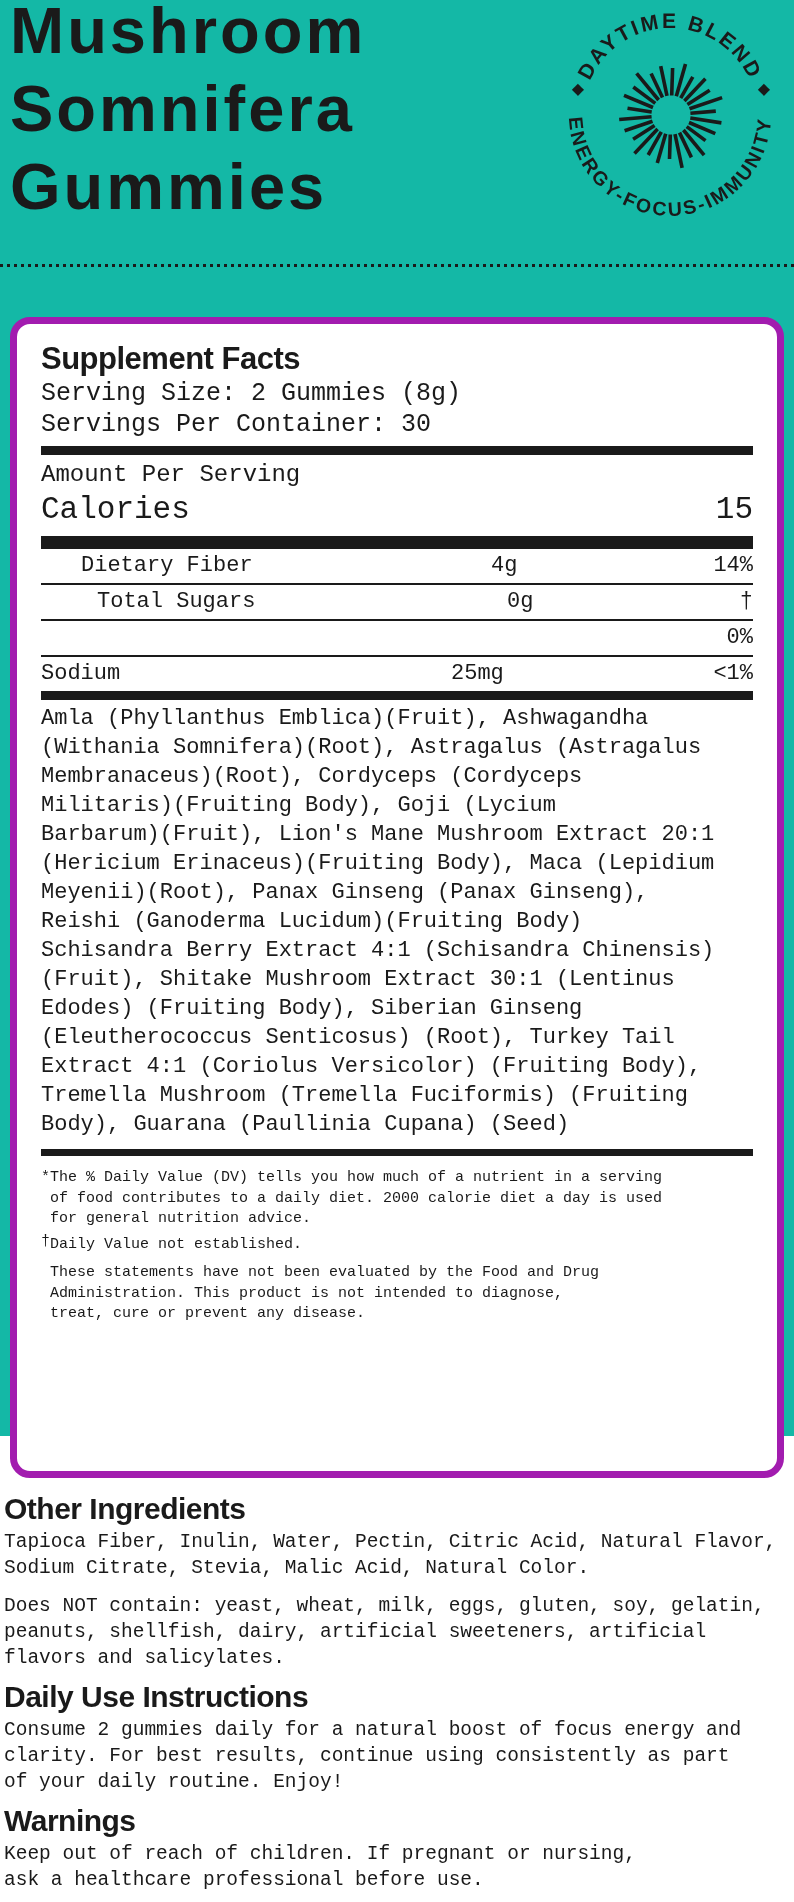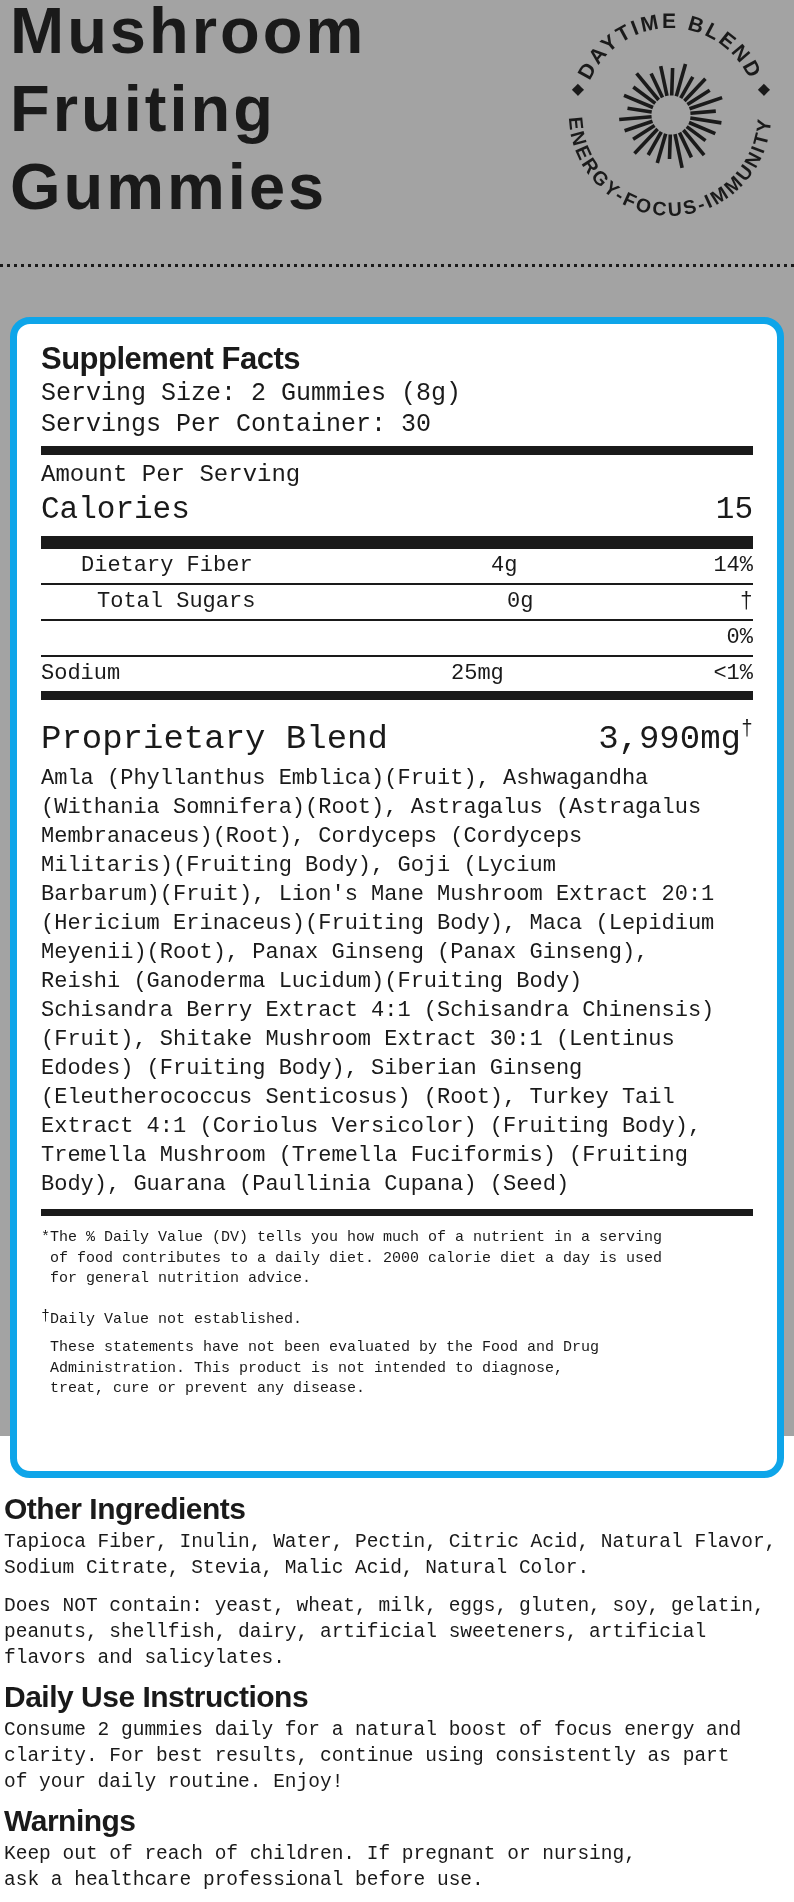--- a/index.html
+++ b/index.html
@@ -1,33 +1,33 @@
 <!DOCTYPE html>
 <html><head>
 <meta charset="utf-8">
 <style>
   html,body{margin:0;padding:0;background:#ffffff;}
   body{width:794px;height:1902px;overflow:hidden;color:#1a1a1a;}
-  .page{position:relative;width:794px;height:1436px;background:#a3a3a3;
+  .page{position:relative;width:794px;height:1436px;background:#14b8a6;
         font-family:"Liberation Mono",monospace;}
 
   
   .header{position:relative;height:265px;}
   .product-title{position:absolute;left:10px;top:-8px;
     font-family:"Liberation Sans",sans-serif;font-weight:700;
     font-size:65px;line-height:78px;letter-spacing:3px;color:#1a1a1a;}
   .badge{position:absolute;left:559px;top:2px;width:224px;height:226px;}
   .badge text{fill:#1a1a1a;}
   .arc-text{font-family:"Liberation Sans",sans-serif;font-weight:700;}
   .dotted-divider{position:absolute;left:0;top:264px;width:794px;height:3px;
     background:repeating-linear-gradient(90deg,#1a1a1a 0 3px,transparent 3px 7px);}
 
   
   .facts-panel{position:absolute;left:10px;top:317px;width:774px;height:1161px;
-    box-sizing:border-box;border:7px solid #0ea5e9;border-radius:20px;
+    box-sizing:border-box;border:7px solid #a21caf;border-radius:20px;
     padding:16px 24px 27px 24px;overflow:hidden;background:#fff;}
   .sf-title{font-family:"Liberation Sans",sans-serif;font-weight:700;
     font-size:31px;line-height:38px;letter-spacing:-0.5px;}
   .serving-line{font-size:25px;line-height:31px;white-space:pre;}
   .rule-thick{height:9px;background:#1a1a1a;margin-top:6px;}
   .rule-mid{height:7px;background:#1a1a1a;margin-top:10px;}
   .rule-thin{height:2px;background:#1a1a1a;}
   .aps{font-size:24px;line-height:30px;margin-top:5px;}
   .calories-row{display:flex;justify-content:space-between;align-items:baseline;
     font-size:31px;line-height:40px;}
@@ -39,41 +39,41 @@
   .nutrient-row .dv{flex:0 0 100px;text-align:right;}
   .ind-1 .name{padding-left:40px;}
   .ind-2 .name{padding-left:56px;}
   .ind-3 .name{padding-left:82px;}
   .blend-head{display:flex;justify-content:space-between;align-items:baseline;
     font-size:34px;line-height:42px;margin-top:10px;}
   .blend-amount sup{font-size:20px;position:relative;top:-2px;}
   .blend-body{font-size:22px;line-height:29px;margin-top:4px;white-space:pre;}
   .footnote{font-size:15px;line-height:20.5px;white-space:pre;}
   .fn-1{margin-top:12px;}
-  .fn-2{margin-top:20px;}
+  .fn-2{margin-top:5px;}
   .fn-3{margin-top:8px;}
   .fn-raised{position:relative;top:-3px;}
 
   
   .bottom{position:absolute;left:4px;top:1492px;width:780px;}
   .section-heading{font-family:"Liberation Sans",sans-serif;font-weight:700;
     font-size:30px;line-height:34px;letter-spacing:-0.5px;}
   .body-text{font-size:19.5px;line-height:26px;white-space:pre;margin-top:3px;}
   .gap-sm{margin-top:12px;}
   .gap-head{margin-top:9px;}
 </style>
 </head>
 <body>
 
 <div class="page">
 
   <div class="header">
     <div class="product-title">
       <div>Mushroom</div>
-      <div>Fruiting</div>
+      <div>Somnifera</div>
       <div>Gummies</div>
     </div>
 
     <svg class="badge" viewBox="0 0 224 226">
       <defs>
         <path id="arcTop" d="M 27 90.5 A 87 87 0 0 1 195 90.5" fill="none"></path>
         <path id="arcBottom" d="M 13.4 86.9 A 101 101 0 1 0 208.6 86.9" fill="none"></path>
       </defs>
       <text class="arc-text" font-size="21" letter-spacing="2.5">
         <textPath href="#arcTop" startOffset="50%" text-anchor="middle">DAYTIME BLEND</textPath>
@@ -156,24 +156,20 @@
     <div class="rule-thin"></div>
 
     <div class="nutrient-row">
       <span class="name">Sodium</span>
       <span class="amount">25mg</span>
       <span class="dv">&lt;1%</span>
     </div>
 
     <div class="rule-thick" style="margin-top:0;"></div>
 
-    <div class="blend-head">
-      <span>Proprietary Blend</span>
-      <span class="blend-amount"><span>3,990mg</span><sup>†</sup></span>
-    </div>
 
     <div class="blend-body">Amla (Phyllanthus Emblica)(Fruit), Ashwagandha
 (Withania Somnifera)(Root), Astragalus (Astragalus
 Membranaceus)(Root), Cordyceps (Cordyceps
 Militaris)(Fruiting Body), Goji (Lycium
 Barbarum)(Fruit), Lion's Mane Mushroom Extract 20:1
 (Hericium Erinaceus)(Fruiting Body), Maca (Lepidium
 Meyenii)(Root), Panax Ginseng (Panax Ginseng),
 Reishi (Ganoderma Lucidum)(Fruiting Body)
 Schisandra Berry Extract 4:1 (Schisandra Chinensis)

